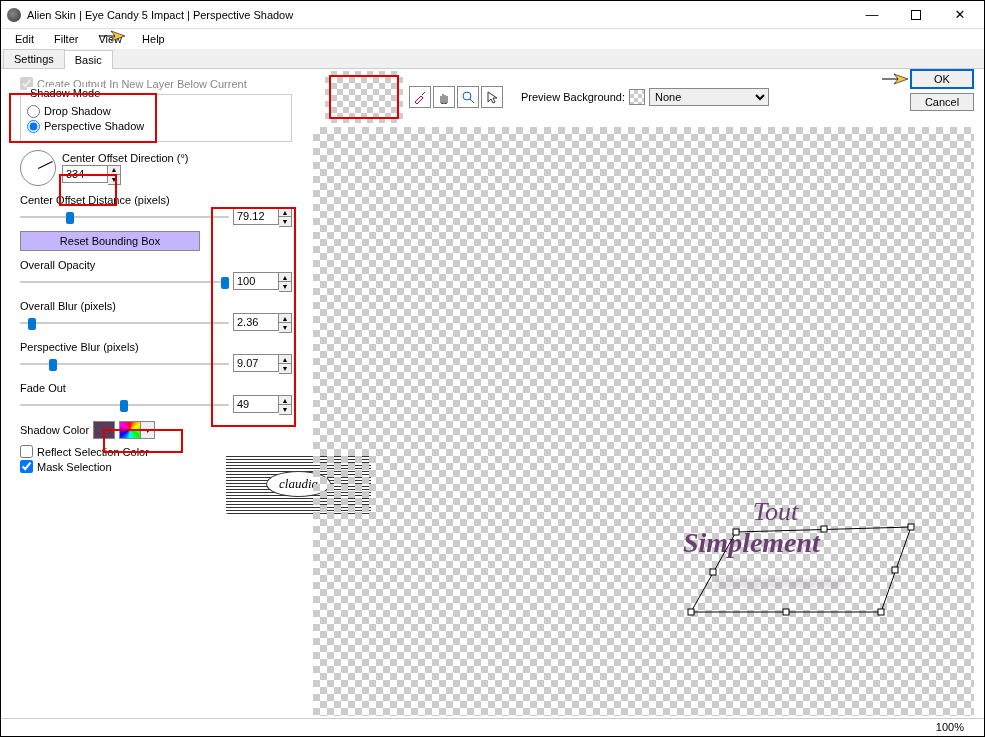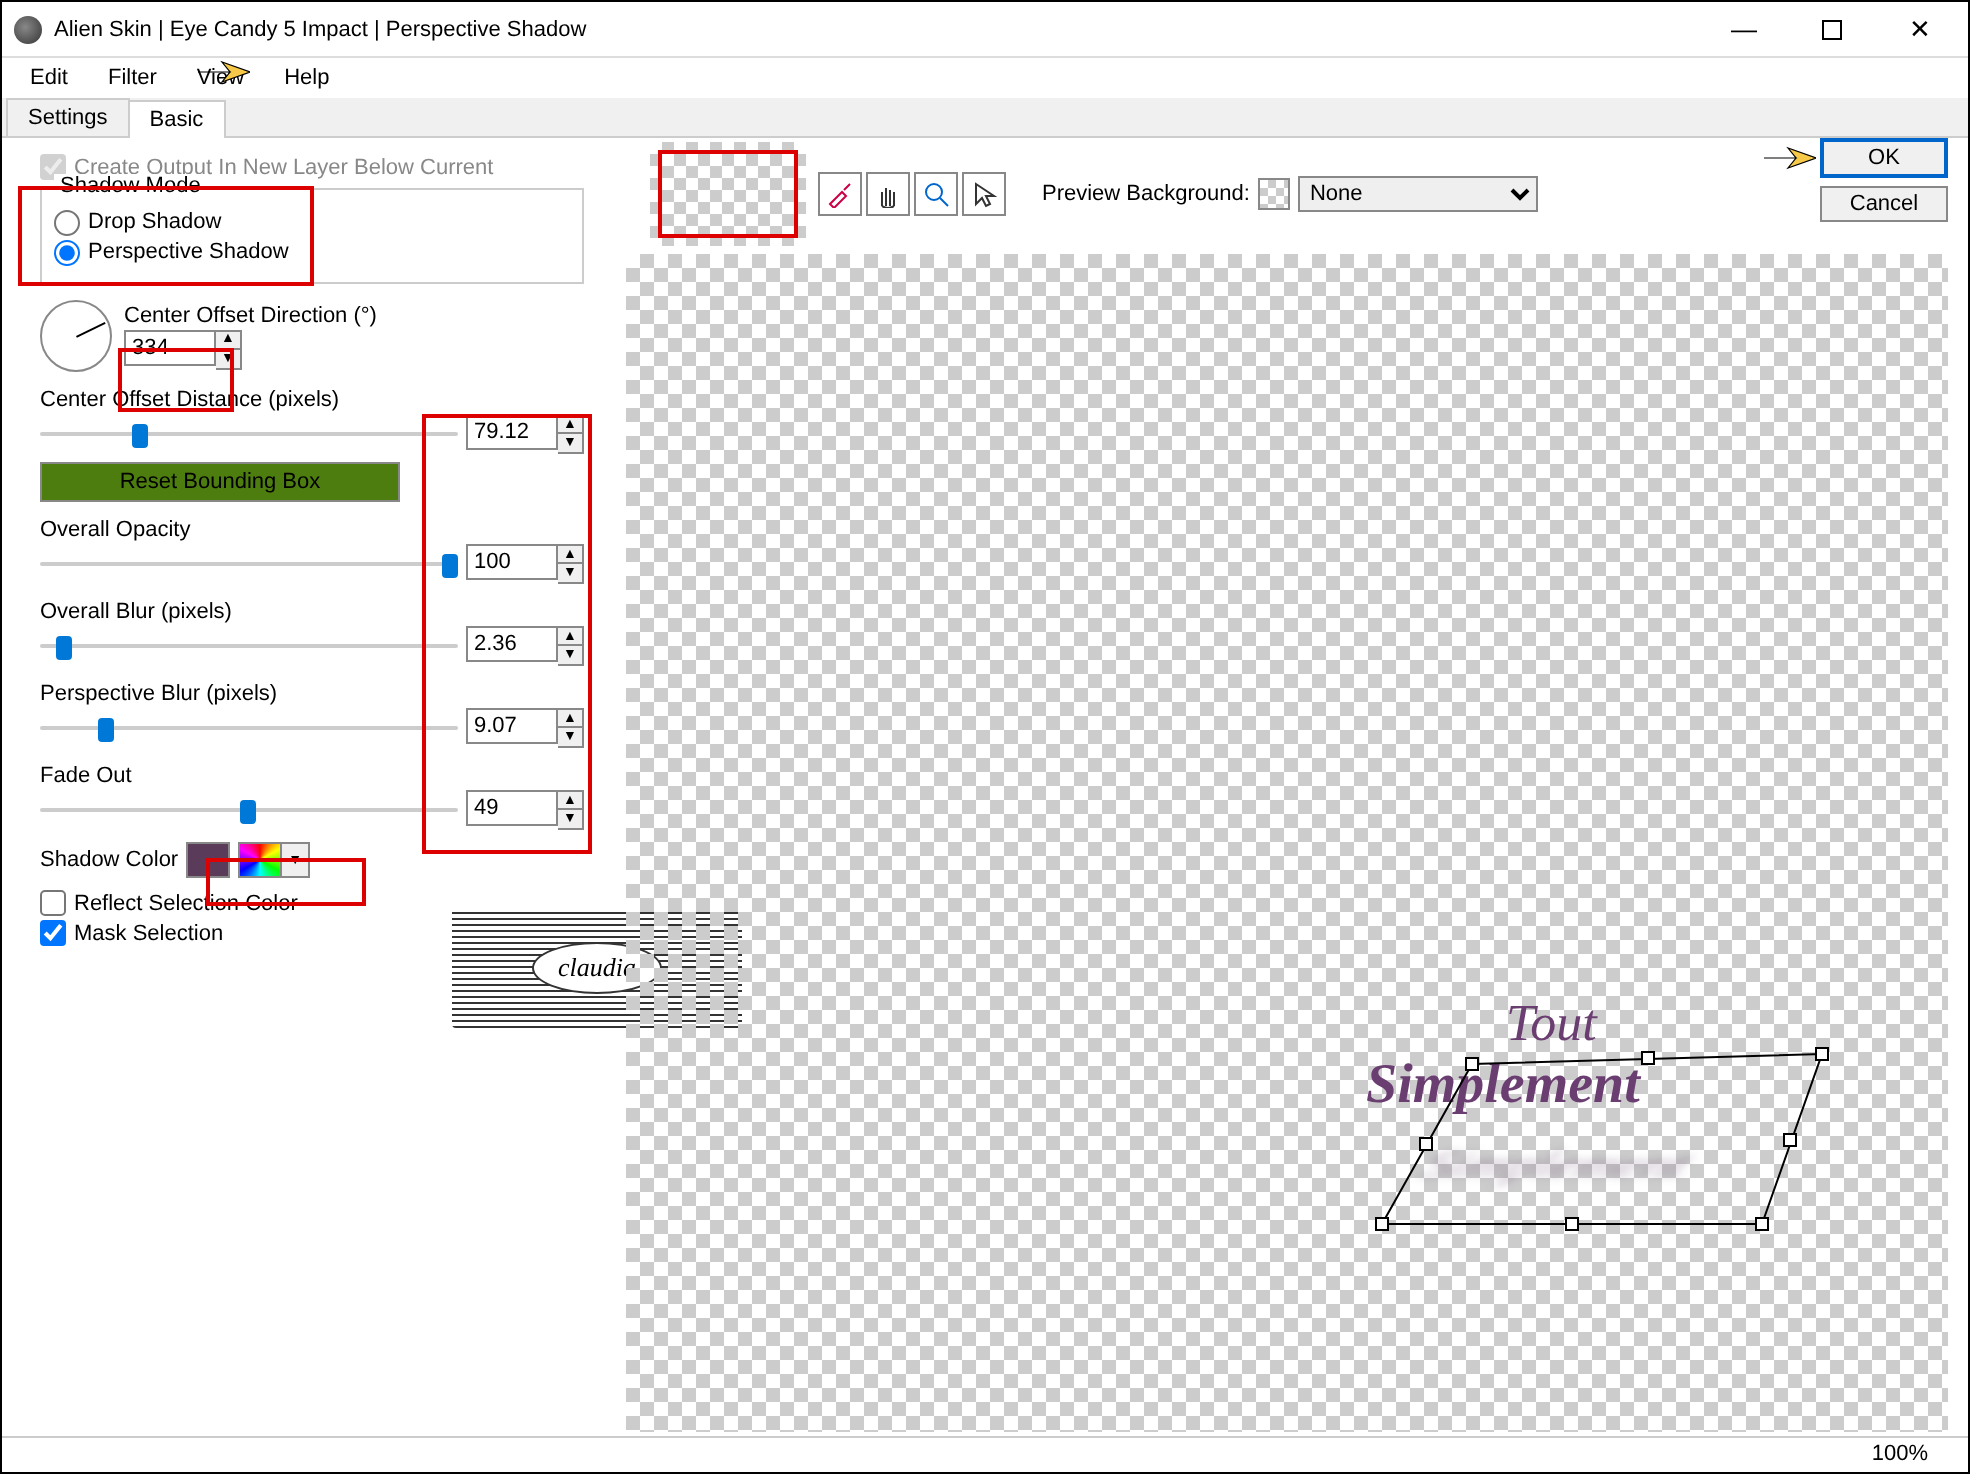--- a/index.html
+++ b/index.html
@@ -44,21 +44,21 @@
 .slider-row { display: flex; align-items: center; gap: 4px; }
 .slider { flex: 1; height: 14px; position: relative; }
 .slider .track { position: absolute; top: 6px; left: 0; right: 0; height: 2px; background: #ccc; border-radius: 1px; }
 .slider .thumb { position: absolute; top: 2px; width: 8px; height: 12px; background: #0078d7; border-radius: 2px; }
 .spin { display: flex; align-items: flex-start; }
 .spin input { width: 46px; border: 1px solid #888; padding: 2px 3px; font-size: 11px; }
 .spin .arrows { display: flex; flex-direction: column; border: 1px solid #888; border-left: none; }
 .spin .arrows div { width: 12px; height: 9px; font-size: 7px; display:flex;align-items:center;justify-content:center; background:#f0f0f0; }
 .spin .arrows div:first-child { border-bottom: 1px solid #888; }
 
-.btn-wide { width: 180px; padding: 3px; border: 1px solid #888; background: #4d7c0f; text-align: center; margin: 4px 0; }
+.btn-wide { width: 180px; padding: 3px; border: 1px solid #888; background: #c4b5fd; text-align: center; margin: 4px 0; }
 
 .dial-field { display: flex; align-items: center; gap: 6px; margin: 8px 0; }
 .dial { width: 36px; height: 36px; border: 1px solid #888; border-radius: 50%; position: relative; background:#fff; }
 .dial .needle { position: absolute; top: 50%; left: 50%; width: 16px; height: 1px; background: #000; transform-origin: 0 0; transform: rotate(-26deg); }
 
 .color-row { display:flex; align-items:center; gap:4px; margin: 6px 0; }
 .swatch { width: 22px; height: 18px; border: 1px solid #888; background: #5a3c5a; }
 .swatch2 { width: 22px; height: 18px; border: 1px solid #888; background: conic-gradient(#f00,#ff0,#0f0,#0ff,#00f,#f0f,#f00); }
 .dd { width: 14px; height: 18px; border:1px solid #888; border-left:none; display:flex;align-items:center;justify-content:center; font-size:7px; background:#f0f0f0;}
 

